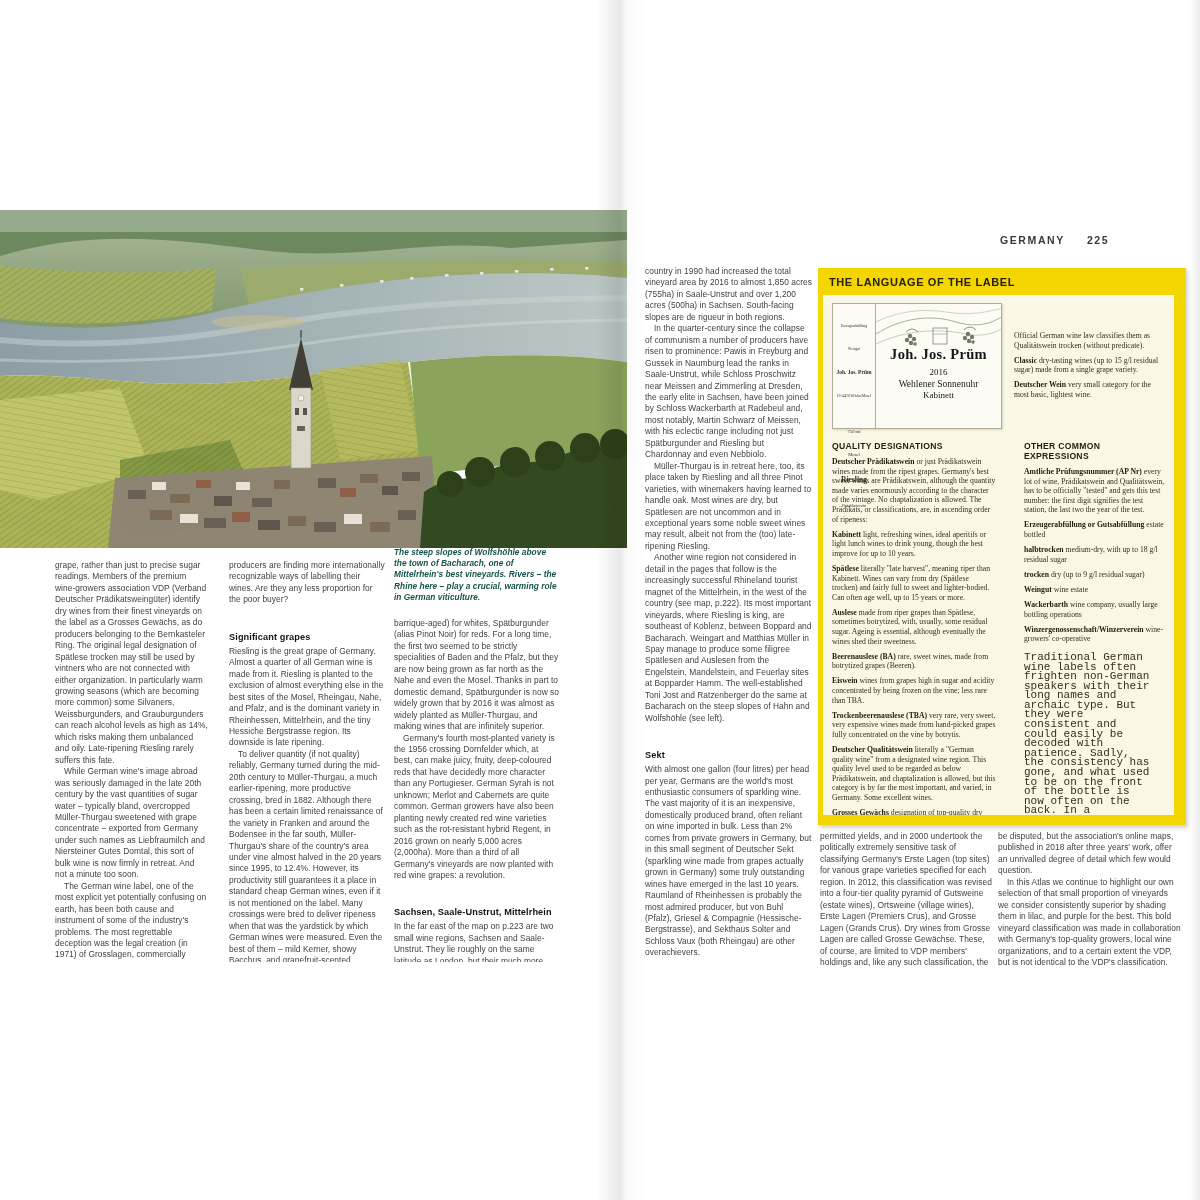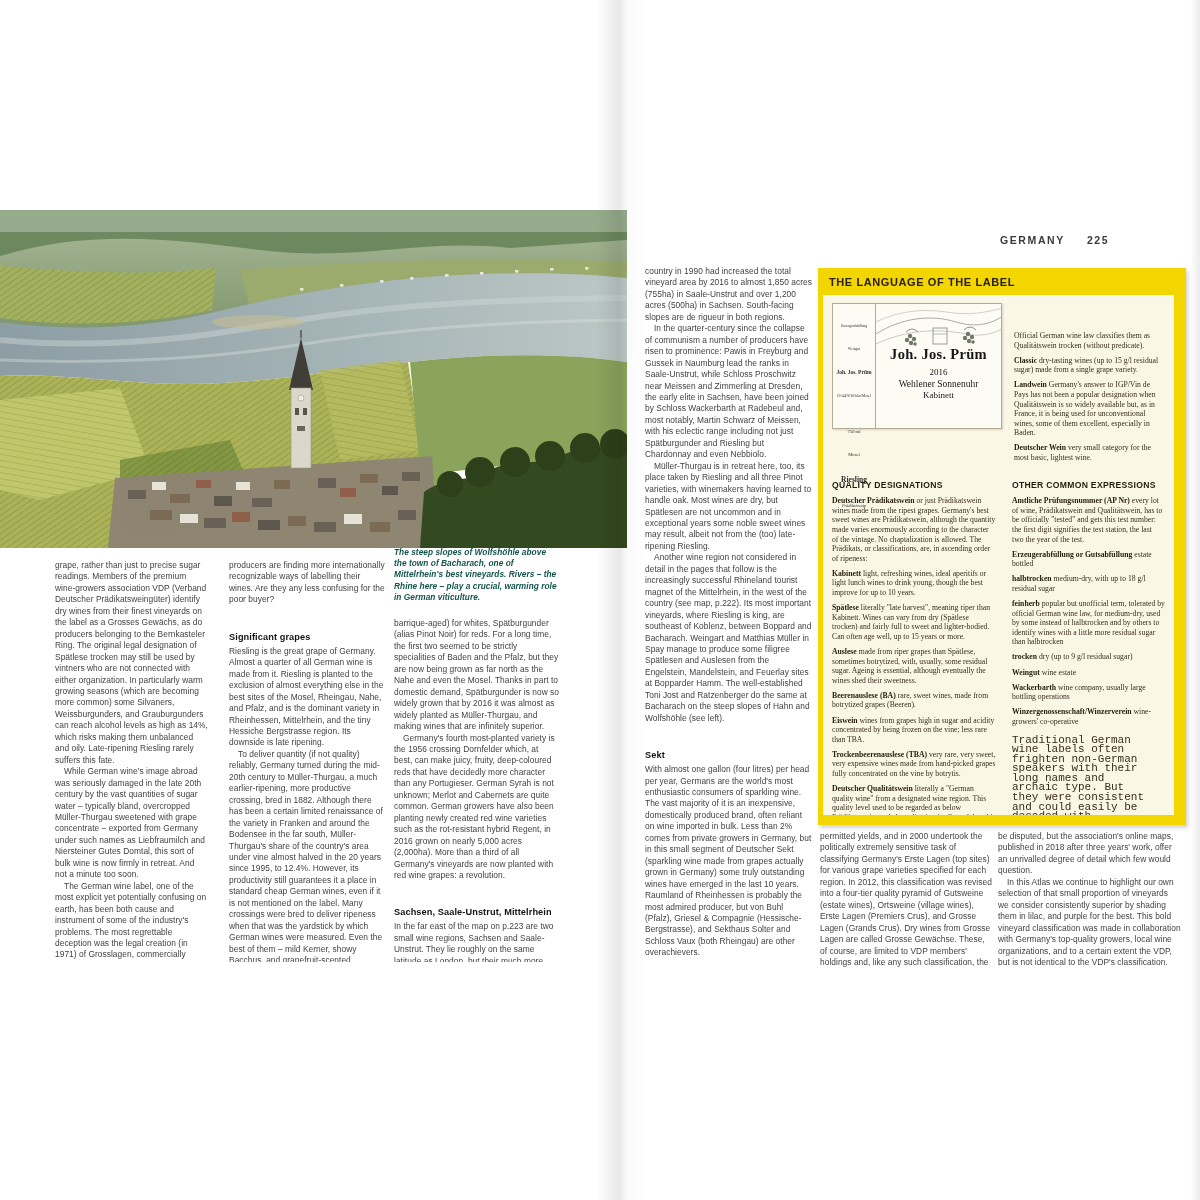--- a/index.html
+++ b/index.html
@@ -29,21 +29,21 @@
   
   .langbox{position:absolute;left:818px;top:268px;width:368px;height:557px;
            background:#f3d600;box-sizing:border-box;padding:0 12px 5px 5px;
            box-shadow:2px 3px 4px rgba(0,0,0,.18);}
   .langbox-title{height:27px;display:flex;align-items:center;padding-left:6px;
                  font-size:11px;font-weight:bold;letter-spacing:.6px;color:#2a2010;}
   .langbox-body{background:#fbf7e6;height:520px;box-sizing:border-box;
                 padding:8px 9px;overflow:hidden;}
   .langbox-toprow{display:flex;gap:12px;}
   .introdefs{flex:1;margin-top:28px;}
-  .defcols{display:flex;gap:16px;margin-top:4px;}
+  .defcols{display:flex;gap:28px;margin-top:4px;}
   .defcol{overflow:hidden;}
   .defcol.q{width:164px;}
   .defcol.o{flex:1;}
   .defcol h4{margin:8px 0 6px 0;font-size:8.6px;letter-spacing:.3px;color:#241b0c;
              font-family:"Liberation Sans",sans-serif;}
   .def{margin:0 0 5.5px 0;font-family:"Liberation Serif",serif;font-size:7.7px;
        line-height:9.6px;color:#372c1c;}
   .def .term{font-weight:bold;color:#241b0c;}
   .note{margin:9px 12px 0 0;font-family:Liberation Mono, monospace;font-size:11px;
         line-height:9.6px;color:#372c1c;}
@@ -179,21 +179,21 @@
     <span>GERMANY</span>
     <span>225</span>
   </div>
 
   <div class="col lcol1">
       <p class="bp">grape, rather than just to precise sugar readings. Members of the premium wine-growers association VDP (Verband Deutscher Prädikatsweingüter) identify dry wines from their finest vineyards on the label as a Grosses Gewächs, as do producers belonging to the Bernkasteler Ring. The original legal designation of Spätlese trocken may still be used by vintners who are not connected with either organization. In particularly warm growing seasons (which are becoming more common) some Silvaners, Weissburgunders, and Grauburgunders can reach alcohol levels as high as 14%, which risks making them unbalanced and oily. Late-ripening Riesling rarely suffers this fate.</p>
       <p class="bp ind">While German wine's image abroad was seriously damaged in the late 20th century by the vast quantities of sugar water – typically bland, overcropped Müller-Thurgau sweetened with grape concentrate – exported from Germany under such names as Liebfraumilch and Niersteiner Gutes Domtal, this sort of bulk wine is now firmly in retreat. And not a minute too soon.</p>
       <p class="bp ind">The German wine label, one of the most explicit yet potentially confusing on earth, has been both cause and instrument of some of the industry's problems. The most regrettable deception was the legal creation (in 1971) of Grosslagen, commercially useful, large geographical units whose names are indistinguishable to most wine drinkers from those of Einzellagen, individual vineyards. But these are playing a dwindling role in today's dynamic German wine scene. Some</p>
     </div>
   <div class="col lcol2">
-      <p class="bp">producers are finding more internationally recognizable ways of labelling their wines. Are they any less confusing for the poor buyer?</p>
+      <p class="bp">producers are finding more internationally recognizable ways of labelling their wines. Are they any less proportion for the poor buyer?</p>
       <h3 class="subhead">Significant grapes</h3>
       <p class="bp">Riesling is the great grape of Germany. Almost a quarter of all German wine is made from it. Riesling is planted to the exclusion of almost everything else in the best sites of the Mosel, Rheingau, Nahe, and Pfalz, and is the dominant variety in Rheinhessen, Mittelrhein, and the tiny Hessiche Bergstrasse region. Its downside is late ripening.</p>
       <p class="bp ind">To deliver quantity (if not quality) reliably, Germany turned during the mid-20th century to Müller-Thurgau, a much earlier-ripening, more productive crossing, bred in 1882. Although there has been a certain limited renaissance of the variety in Franken and around the Bodensee in the far south, Müller-Thurgau's share of the country's area under vine almost halved in the 20 years since 1995, to 12.4%. However, its productivity still guarantees it a place in standard cheap German wines, even if it is not mentioned on the label. Many crossings were bred to deliver ripeness when that was the yardstick by which German wines were measured. Even the best of them – mild Kerner, showy Bacchus, and grapefruit-scented Scheurebe – are in retreat. Another variety that has lost ground, in this case unfortunately, is the historically important Silvaner, although it remains the most-planted grape variety in Franken.</p>
     </div>
   <div class="col lcol3">
       <p class="caption">The steep slopes of Wolfshöhle above the town of Bacharach, one of Mittelrhein's best vineyards. Rivers – the Rhine here – play a crucial, warming role in German viticulture.</p>
       <p class="bp">barrique-aged) for whites, Spätburgunder (alias Pinot Noir) for reds. For a long time, the first two seemed to be strictly specialities of Baden and the Pfalz, but they are now being grown as far north as the Nahe and even the Mosel. Thanks in part to domestic demand, Spätburgunder is now so widely grown that by 2016 it was almost as widely planted as Müller-Thurgau, and making wines that are infinitely superior.</p>
       <p class="bp ind">Germany's fourth most-planted variety is the 1956 crossing Dornfelder which, at best, can make juicy, fruity, deep-coloured reds that have decidedly more character than any Portugieser. German Syrah is not unknown; Merlot and Cabernets are quite common. German growers have also been planting newly created red wine varieties such as the rot-resistant hybrid Regent, in 2016 grown on nearly 5,000 acres (2,000ha). More than a third of all Germany's vineyards are now planted with red wine grapes: a revolution.</p>
       <h3 class="subhead">Sachsen, Saale-Unstrut, Mittelrhein</h3>
       <p class="bp">In the far east of the map on p.223 are two small wine regions, Sachsen and Saale-Unstrut. They lie roughly on the same latitude as London, but their much more continental climate frequently blesses them with magnificent summers, even if the risk of serious spring frosts is high. Substantial replanting after the reunification of the</p>
@@ -255,21 +255,20 @@
               <div class="wl-producer">Joh. Jos. Prüm</div>
               <div class="wl-vintage">2016</div>
               <div class="wl-vineyard">Wehlener Sonnenuhr</div>
               <div class="wl-predicate">Kabinett</div>
             </div>
           </div>
         </div>
         <div class="introdefs">
             <p class="def">Official German wine law classifies them as Qualitätswein trocken (without predicate).</p>
             <p class="def"><span class="term">Classic </span>dry-tasting wines (up to 15 g/l residual sugar) made from a single grape variety.</p>
-            <p class="def"><span class="term">Landwein </span>Germany's answer to IGP/Vin de Pays has not been a popular designation when Qualitätswein is so widely available but, as in France, it is being used for unconventional wines, some of them excellent, especially in Baden.</p>
             <p class="def"><span class="term">Deutscher Wein </span>very small category for the most basic, lightest wine.</p>
           </div>
       </div>
       <div class="defcols">
         <div class="defcol q">
           <h4>QUALITY DESIGNATIONS</h4>
           <div>
               <p class="def"><span class="term">Deutscher Prädikatswein </span>or just Prädikatswein wines made from the ripest grapes. Germany's best sweet wines are Prädikatswein, although the quantity made varies enormously according to the character of the vintage. No chaptalization is allowed. The Prädikats, or classifications, are, in ascending order of ripeness:</p>
               <p class="def"><span class="term">Kabinett </span>light, refreshing wines, ideal aperitifs or light lunch wines to drink young, though the best improve for up to 10 years.</p>
               <p class="def"><span class="term">Spätlese </span>literally "late harvest", meaning riper than Kabinett. Wines can vary from dry (Spätlese trocken) and fairly full to sweet and lighter-bodied. Can often age well, up to 15 years or more.</p>
@@ -280,21 +279,20 @@
               <p class="def"><span class="term">Deutscher Qualitätswein </span>literally a "German quality wine" from a designated wine region. This quality level used to be regarded as below Prädikatswein, and chaptalization is allowed, but this category is by far the most important, and varied, in Germany. Some excellent wines.</p>
               <p class="def"><span class="term">Grosses Gewächs </span>designation of top-quality dry wines of at least Spätlese ripeness from a specified top site for members of the private VDP association.</p>
             </div>
         </div>
         <div class="defcol o">
           <h4>OTHER COMMON EXPRESSIONS</h4>
           <div>
               <p class="def"><span class="term">Amtliche Prüfungsnummer (AP Nr) </span>every lot of wine, Prädikatswein and Qualitätswein, has to be officially "tested" and gets this test number: the first digit signifies the test station, the last two the year of the test.</p>
               <p class="def"><span class="term">Erzeugerabfüllung or Gutsabfüllung </span>estate bottled</p>
               <p class="def"><span class="term">halbtrocken </span>medium-dry, with up to 18 g/l residual sugar</p>
-              <p class="def"><span class="term">feinherb </span>popular but unofficial term, tolerated by official German wine law, for medium-dry, used by some instead of halbtrocken and by others to identify wines with a little more residual sugar than halbtrocken</p>
               <p class="def"><span class="term">trocken </span>dry (up to 9 g/l residual sugar)</p>
               <p class="def"><span class="term">Weingut </span>wine estate</p>
               <p class="def"><span class="term">Wackerbarth </span>wine company, usually large bottling operations</p>
               <p class="def"><span class="term">Winzergenossenschaft/Winzerverein </span>wine-growers' co-operative</p>
             </div>
           <p class="note">Traditional German wine labels often frighten non-German speakers with their long names and archaic type. But they were consistent and could easily be decoded with patience. Sadly, the consistency has gone, and what used to be on the front of the bottle is now often on the back. In a misguided search for simplicity – or similarity with Burgundy? – some growers now use only the vineyard name (for example, Schlossberg) on the front label, relegating the all-important village name to the back label. The traditional formula (for example, Blankenhornsberg Schlossberg Spätlese) told you all you needed to know (apart from the producer's name).</p>
         </div>
       </div>
     </div>
   </div>

